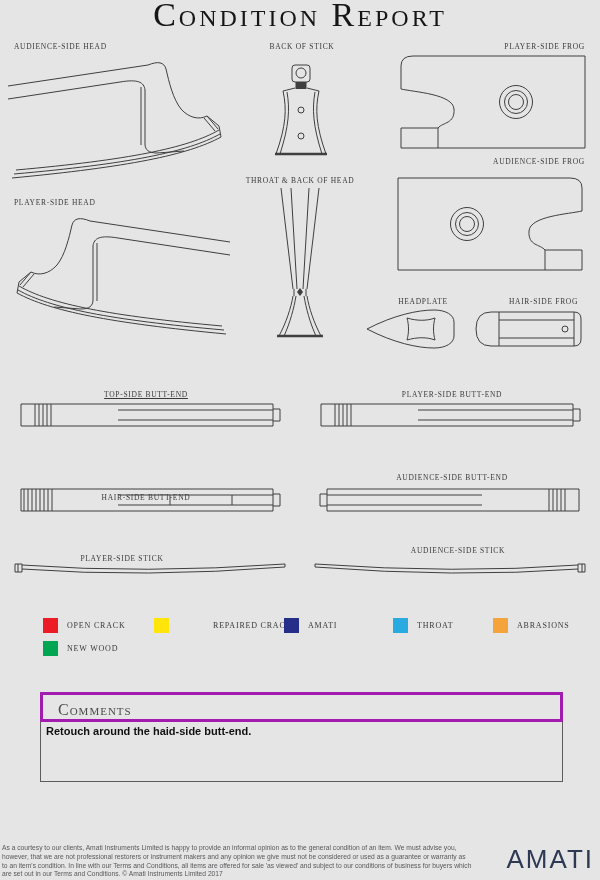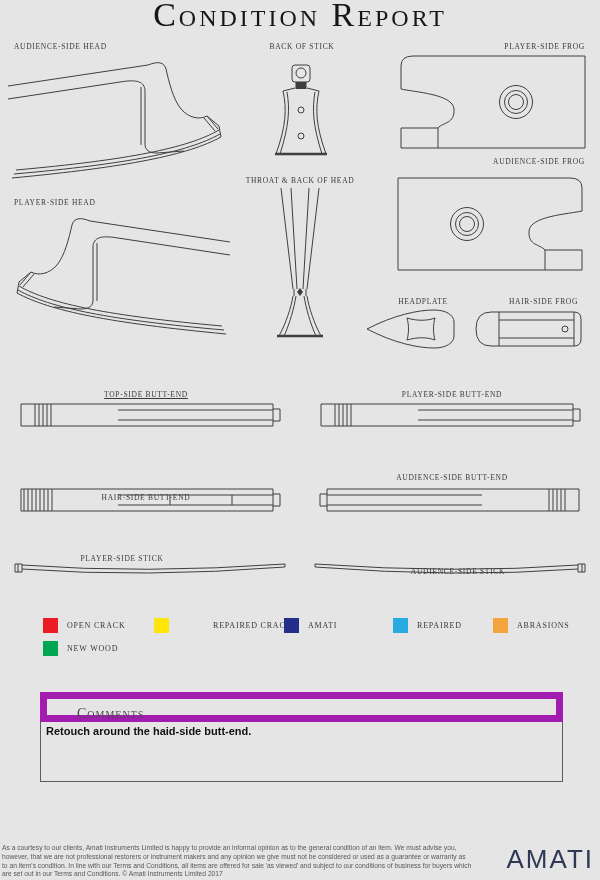--- a/index.html
+++ b/index.html
@@ -13,22 +13,22 @@
   .right{text-align:right;}
   svg.draw{position:absolute;overflow:visible;}
   svg.draw path,svg.draw line,svg.draw rect,svg.draw circle,svg.draw polyline{
     fill:none;stroke:#3f3f3f;stroke-width:1;stroke-linejoin:round;}
   svg.draw .filled{fill:#3f3f3f;stroke:none;}
   svg.draw .thick{stroke-width:2.4;}
   .legend-item{position:absolute;display:flex;align-items:center;gap:9px;height:16px;}
   .swatch{width:15px;height:15px;flex:0 0 15px;}
   .legend-label{font-size:8px;letter-spacing:0.8px;color:#3a3a3a;white-space:nowrap;}
   .comments{position:absolute;left:40px;top:692px;width:523px;}
-  .comments-header{box-sizing:border-box;border:7px solid #a21caf;height:30px;line-height:29px;
-    padding-left:30px;font-variant:small-caps;font-size:14px;letter-spacing:1px;color:#4a4a4a;}
+  .comments-header{box-sizing:border-box;border:3px solid #a21caf;height:30px;line-height:29px;
+    padding-left:15px;font-variant:small-caps;font-size:16px;letter-spacing:1px;color:#4a4a4a;}
   .comments-body{box-sizing:border-box;border:1px solid #5c5c5c;border-top:none;height:60px;
     padding:3px 5px;font-family:"Liberation Sans",sans-serif;font-weight:bold;
     font-size:11px;color:#111;}
   .disclaimer{position:absolute;left:2px;top:844px;width:470px;
     font-family:"Liberation Sans",sans-serif;font-size:6.7px;line-height:8.8px;color:#57585a;}
   .logo{position:absolute;right:6px;top:844px;font-family:"Liberation Sans",sans-serif;
     font-weight:400;font-size:26px;letter-spacing:2px;color:#2e3a53;}
 </style>
 </head>
 <body>
@@ -43,21 +43,21 @@
   <div class="dlabel right" style="right:15px;top:157px;">AUDIENCE-SIDE FROG</div>
   <div class="dlabel center" style="left:236px;top:176px;width:128px;">THROAT &amp; BACK OF HEAD</div>
   <div class="dlabel" style="left:14px;top:198px;">PLAYER-SIDE HEAD</div>
   <div class="dlabel center" style="left:378px;top:297px;width:90px;">HEADPLATE</div>
   <div class="dlabel center" style="left:496px;top:297px;width:95px;">HAIR-SIDE FROG</div>
   <div class="dlabel center" style="left:46px;top:390px;width:200px;text-decoration:underline;">TOP-SIDE BUTT-END</div>
   <div class="dlabel center" style="left:352px;top:390px;width:200px;">PLAYER-SIDE BUTT-END</div>
   <div class="dlabel center" style="left:46px;top:473px;width:200px;margin-top:20px;">HAIR-SIDE BUTT-END</div>
   <div class="dlabel center" style="left:352px;top:473px;width:200px;">AUDIENCE-SIDE BUTT-END</div>
   <div class="dlabel center" style="left:22px;top:554px;width:200px;">PLAYER-SIDE STICK</div>
-  <div class="dlabel center" style="left:358px;top:567px;width:200px;">AUDIENCE-SIDE STICK</div>
+  <div class="dlabel center" style="left:358px;top:546px;width:200px;">AUDIENCE-SIDE STICK</div>
 
   <svg class="draw" style="left:8px;top:56px;" width="222" height="130" viewBox="0 0 222 130">
     <g>
       <path d="M0,30 L140,9"></path>
       <path d="M0,43 L112,26"></path>
       <path d="M140,9 C150,5 156,6 158,13 C161,26 165,43 173,53 C181,62 191,64 199,60 L211,70"></path>
       <path d="M199,60 L210,73"></path>
       <path d="M196,62 L207,75"></path>
       <path d="M112,26 C130,23 136,26 137,34 L137,88 C137,94 141,97 149,97 L176,95"></path>
       <path d="M133,31 L133,89"></path>
@@ -210,21 +210,21 @@
   <div class="legend-item" style="left:154px;top:617px;gap:44px;">
     <span class="swatch" style="background-color: rgb(255, 229, 10);"></span>
     <span class="legend-label">REPAIRED CRACK</span>
   </div>
   <div class="legend-item" style="left:284px;top:617px;">
     <span class="swatch" style="background-color: rgb(37, 46, 136);"></span>
     <span class="legend-label">AMATI</span>
   </div>
   <div class="legend-item" style="left:393px;top:617px;">
     <span class="swatch" style="background-color: rgb(41, 171, 226);"></span>
-    <span class="legend-label">REPAIRED</span>
+    <span class="legend-label">THROAT</span>
   </div>
   <div class="legend-item" style="left:493px;top:617px;">
     <span class="swatch" style="background-color: rgb(244, 164, 59);"></span>
     <span class="legend-label">ABRASIONS</span>
   </div>
   <div class="legend-item" style="left:43px;top:640px;">
     <span class="swatch" style="background-color: rgb(0, 166, 81);"></span>
     <span class="legend-label">NEW WOOD</span>
   </div>
 

